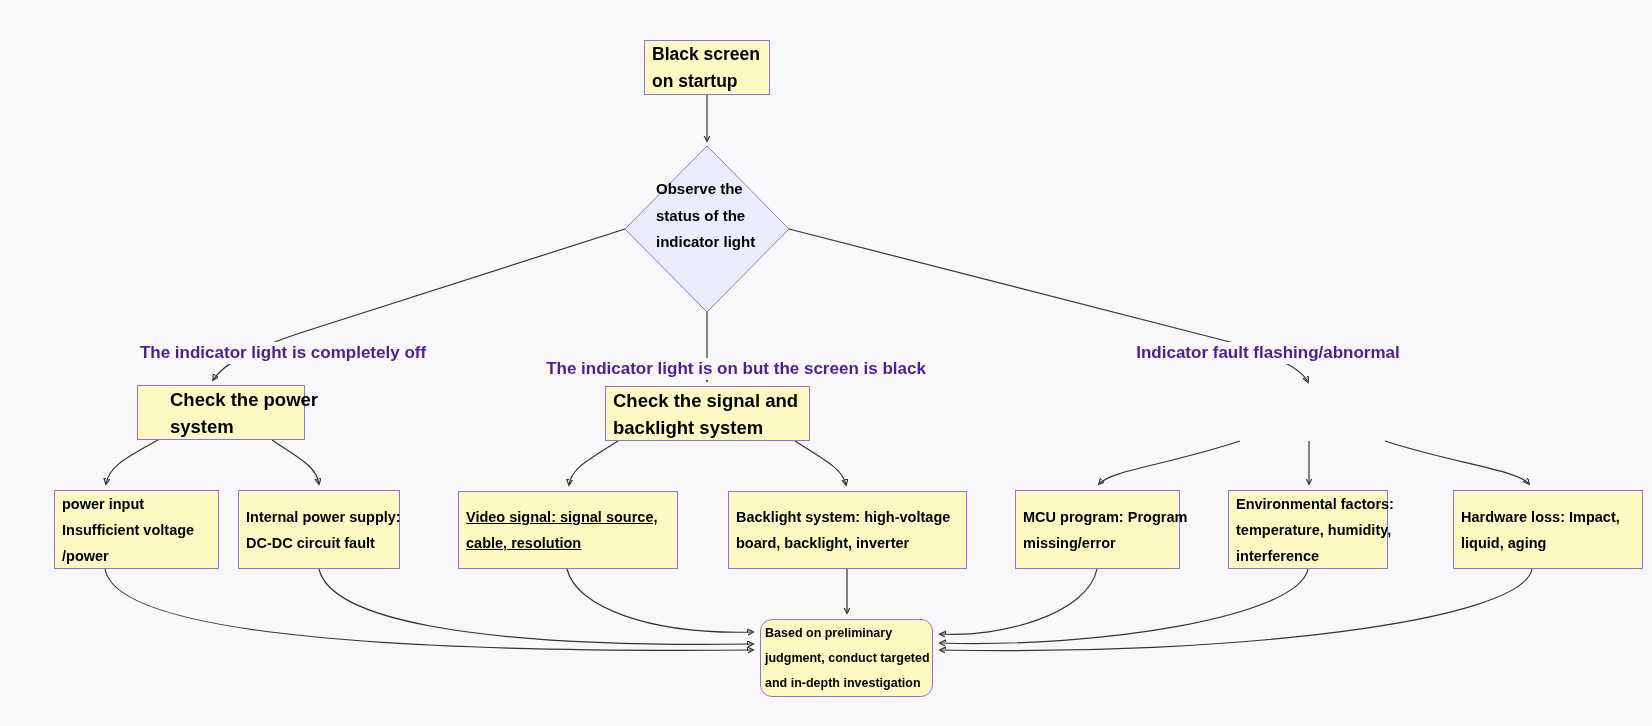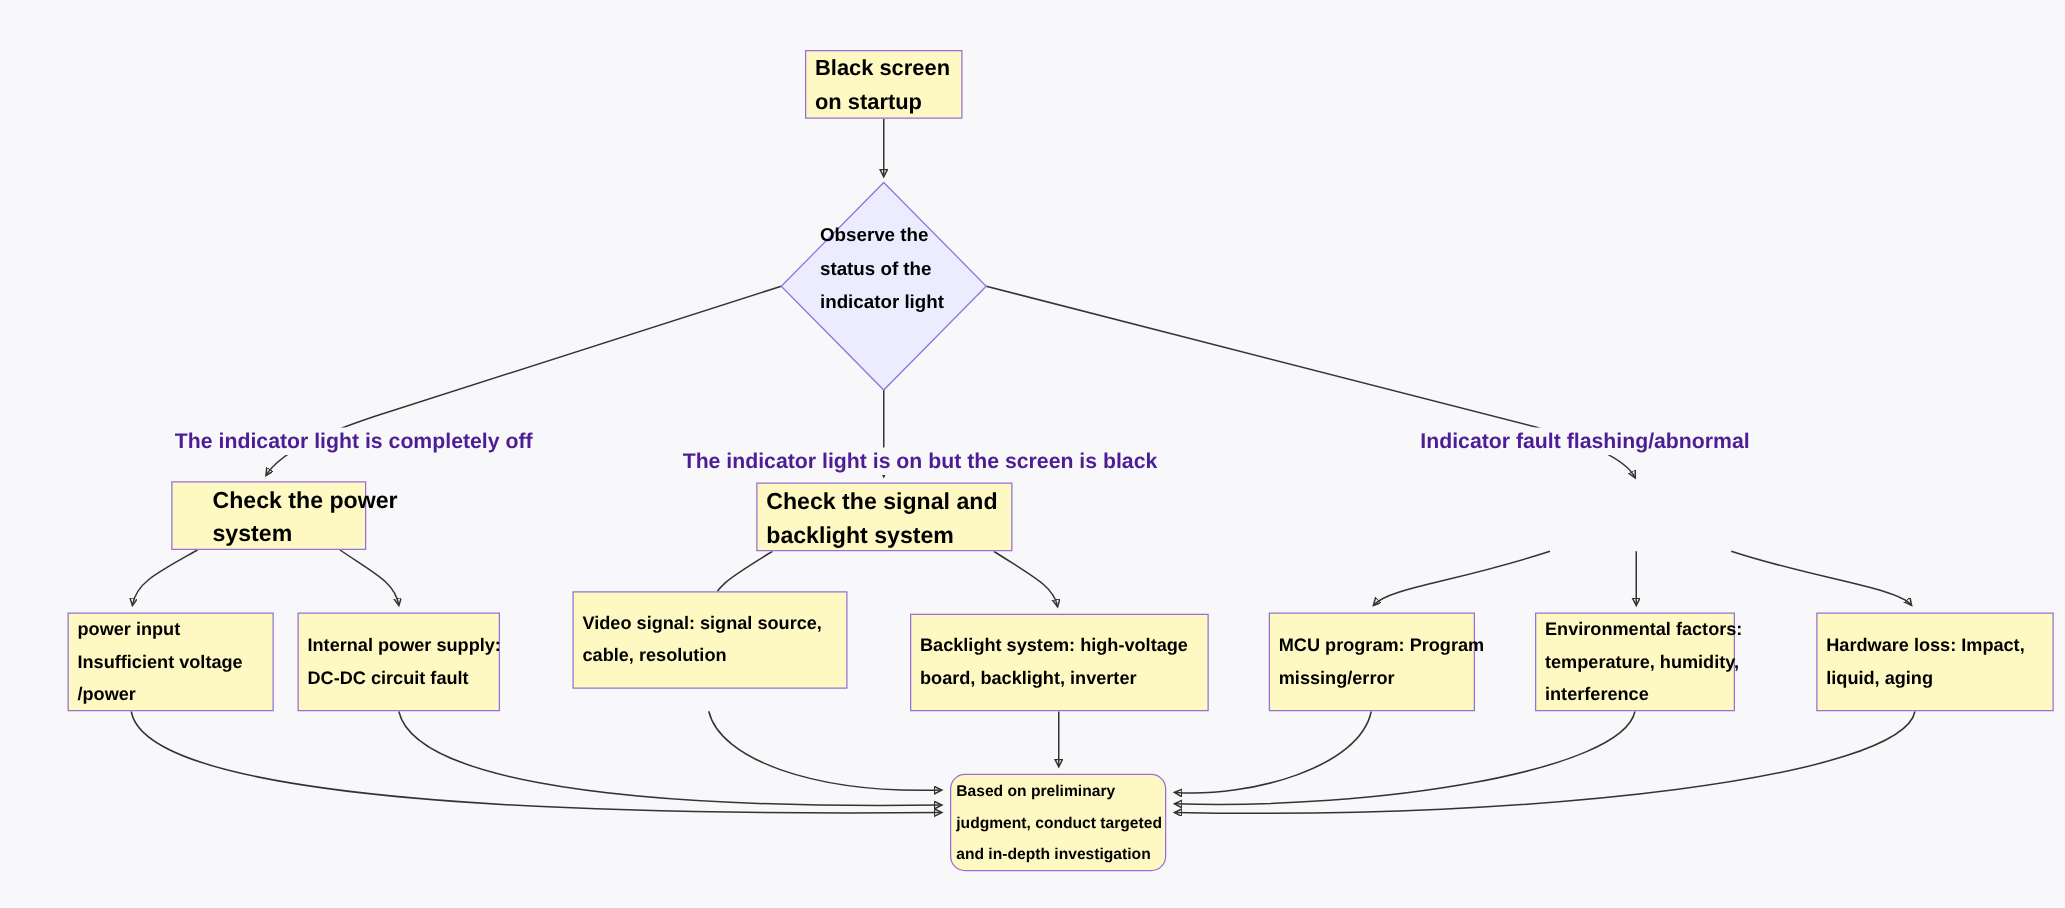--- a/index.html
+++ b/index.html
@@ -95,21 +95,21 @@
 
   <div class="node start-node" style="left:644px;top:40px;width:126px;height:55px;">
     <span class="txt">Black screen
 on startup</span>
   </div>
 
   <div class="diamond-text" style="left:656px;top:176px;">Observe the
 status of the
 indicator light</div>
 
-  <div class="node check" style="left:137px;top:385px;width:156px;height:55px;padding-left:32px;">
+  <div class="node check" style="left:137px;top:385px;width:168px;height:55px;padding-left:32px;">
     <span class="txt">Check the power
 system</span>
   </div>
 
   <div class="node check" style="left:605px;top:386px;width:205px;height:55px;">
     <span class="txt">Check the signal and
 backlight system</span>
   </div>
 
 
@@ -117,21 +117,21 @@
     <span class="txt">power input
 Insufficient voltage
 /power</span>
   </div>
 
   <div class="node leaf" style="left:238px;top:490px;width:162px;height:79px;">
     <span class="txt">Internal power supply:
 DC-DC circuit fault</span>
   </div>
 
-  <div class="node leaf" style="left:458px;top:473px;width:220px;height:78px;">
+  <div class="node leaf" style="left:458px;top:491px;width:220px;height:78px;text-decoration:underline;">
     <span class="txt">Video signal: signal source,
 cable, resolution</span>
   </div>
 
   <div class="node leaf" style="left:728px;top:491px;width:239px;height:78px;">
     <span class="txt">Backlight system: high-voltage
 board, backlight, inverter</span>
   </div>
 
   <div class="node leaf" style="left:1015px;top:490px;width:165px;height:79px;">

